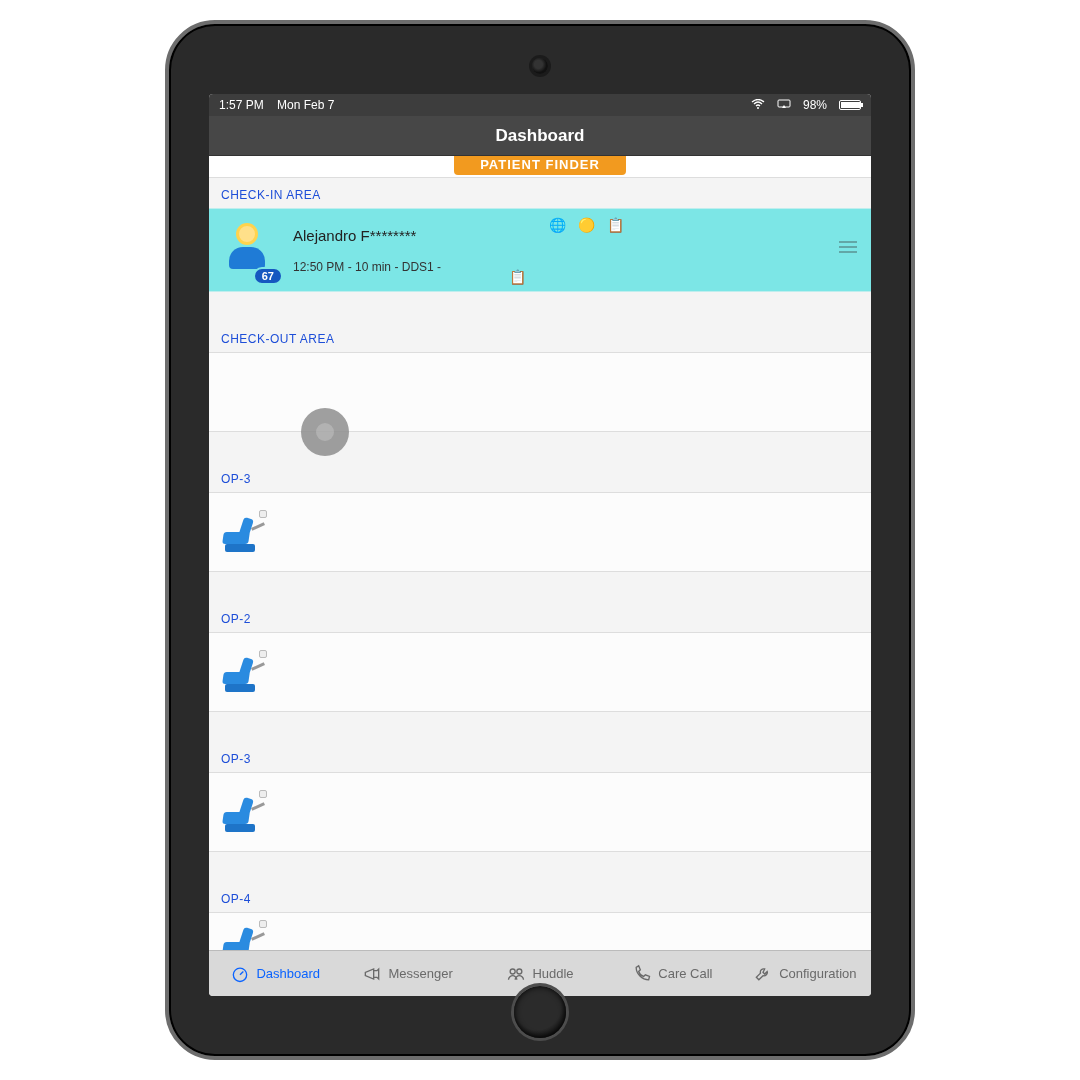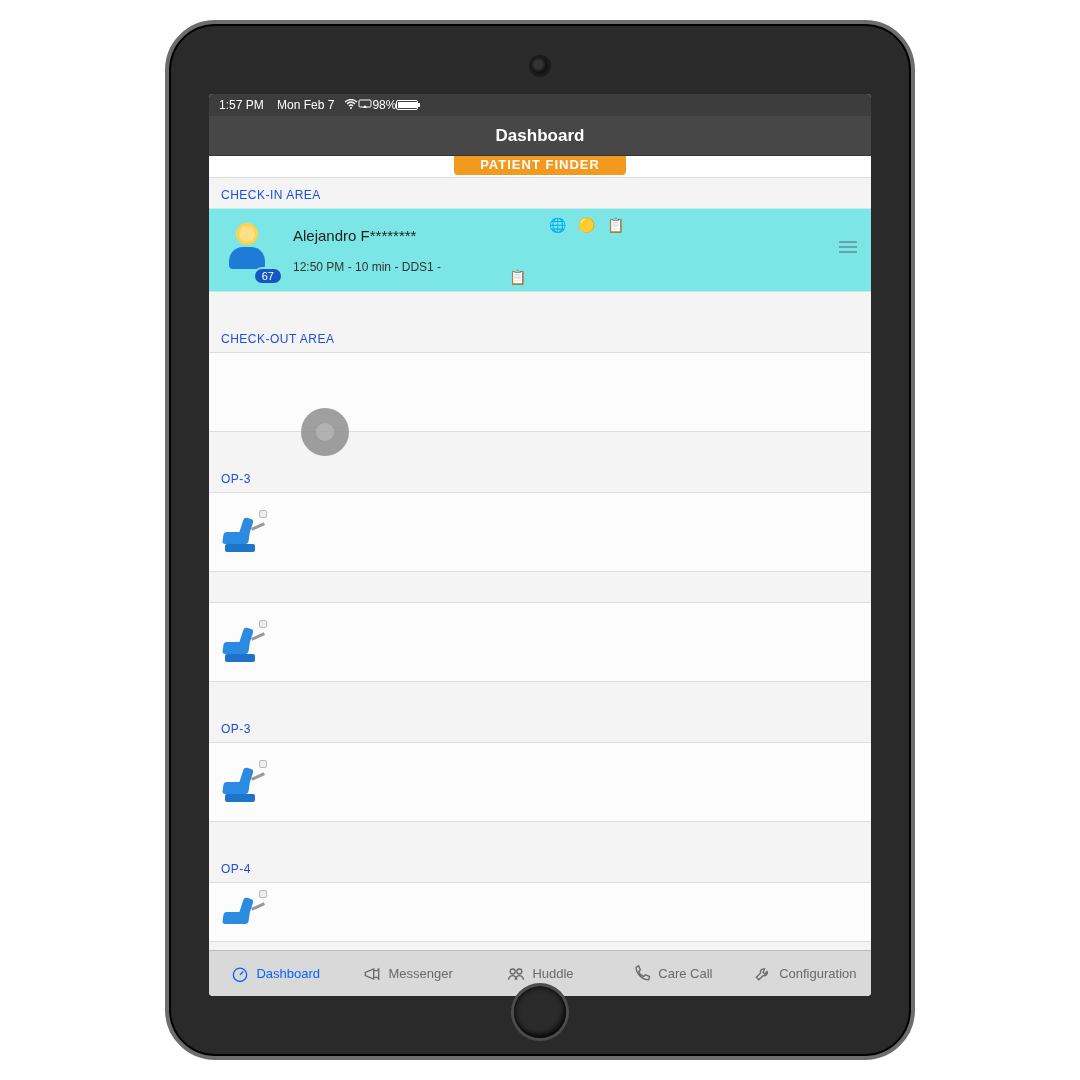--- a/index.html
+++ b/index.html
@@ -33,25 +33,25 @@
   .screen {
     width: 100%; height: 100%;
     background: #f2f2f2;
     border-radius: 4px;
     overflow: hidden;
     display: flex; flex-direction: column;
     position: relative;
   }
   .statusbar {
     height: 22px; background: #3d3d3d; color: #fff;
-    display: flex; align-items: center; 
+    display: flex; align-items: center; justify-content: space-between;
     padding: 0 10px; font-size: 12px;
   }
   .statusbar .left span { margin-right: 10px; }
-  .statusbar .right { display: flex; align-items: center; gap: 0; }
+  .statusbar .right { display: flex; align-items: center; gap: 12px; }
   .batt { display: inline-block; width: 22px; height: 10px; border: 1px solid #fff; border-radius: 2px; position: relative; }
   .batt::after { content:""; position:absolute; right:-3px; top:2px; width:2px; height:4px; background:#fff; }
   .batt .fill { position:absolute; left:1px; top:1px; bottom:1px; background:#fff; }
   .navbar {
     height: 40px; background: #474747; color: #fff;
     display:flex; align-items:center; justify-content:center;
     font-weight:600; font-size:17px;
     border-bottom:1px solid #333;
   }
   .finder-row { background:#fff; height:22px; display:flex; align-items:flex-start; justify-content:center; border-bottom:1px solid #ddd;}
@@ -75,21 +75,21 @@
   }
   .avatar-wrap { position:relative; width:58px; height:58px; flex-shrink:0; }
   .avatar {
     width:52px; height:52px; border-radius:6px;
     display:flex; flex-direction:column; align-items:center;
   }
   .avatar .head { width:22px; height:22px; border-radius:50%; background:#ffe08a; border:3px solid #ffd34d; margin-top:2px;}
   .avatar .body { width:36px; height:22px; background:#1f7bd6; border-radius:14px 14px 4px 4px; margin-top:2px;}
   .badge {
     position:absolute; bottom:-6px; right:-4px;
-    background:#1557c0; color:#fff; font-size:11px; font-weight:400;
+    background:#1557c0; color:#fff; font-size:11px; font-weight:700;
     border-radius:10px; padding:1px 7px; border:2px solid #7ce6e6;
   }
   .pinfo { margin-left:14px; }
   .pname { font-size:15px; color:#222; }
   .pdet  { font-size:12px; color:#333; margin-top:16px; }
   .picons { position:absolute; left:340px; top:8px; font-size:14px; letter-spacing:4px; }
   .pclip  { position:absolute; left:300px; bottom:6px; font-size:14px; }
   .hamb   { position:absolute; right:14px; top:32px; display:flex; flex-direction:column; gap:3px; opacity:0.35;}
   .hamb span { width:18px; height:2px; background:#333; display:block; }
   .chair {
@@ -195,20 +195,21 @@
         <div class="chair">
             <div class="base"></div>
             <div class="seat"></div>
             <div class="back"></div>
             <div class="arm"></div>
             <div class="lamp"></div>
           </div>
       </div>
 
       <div class="row-gap"></div>
+      <div class="section-h">OP-2</div>
       <div class="row-slot">
         <div class="chair">
             <div class="base"></div>
             <div class="seat"></div>
             <div class="back"></div>
             <div class="arm"></div>
             <div class="lamp"></div>
           </div>
       </div>
 

